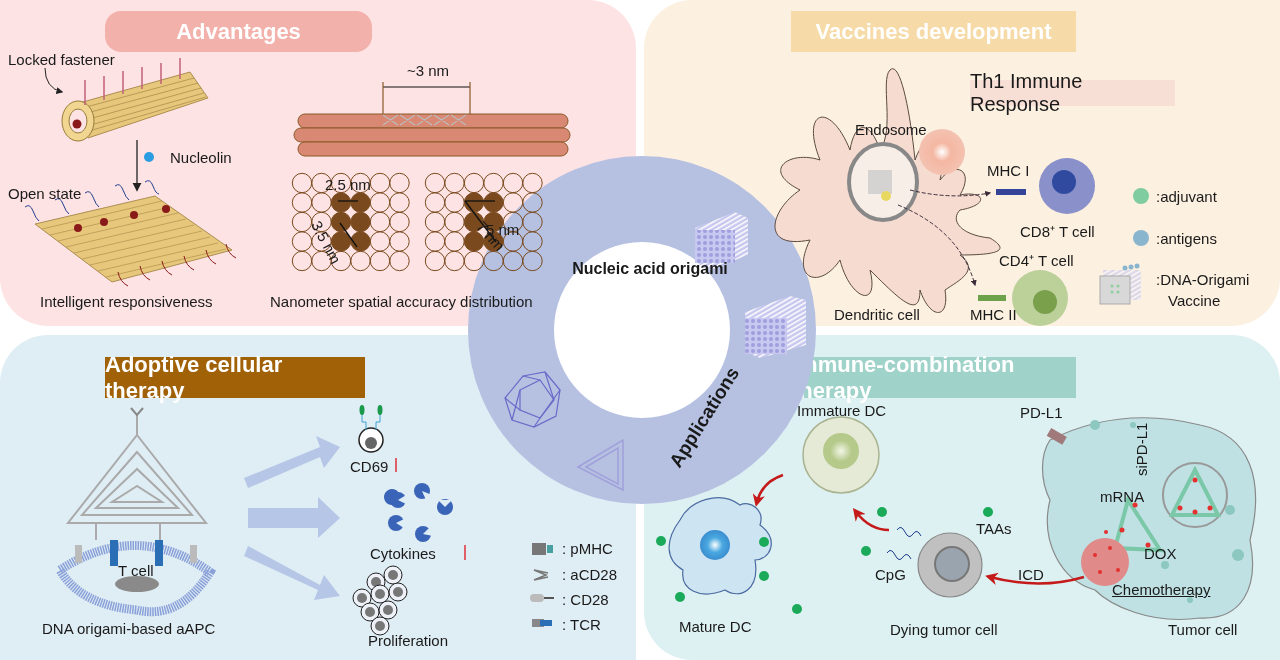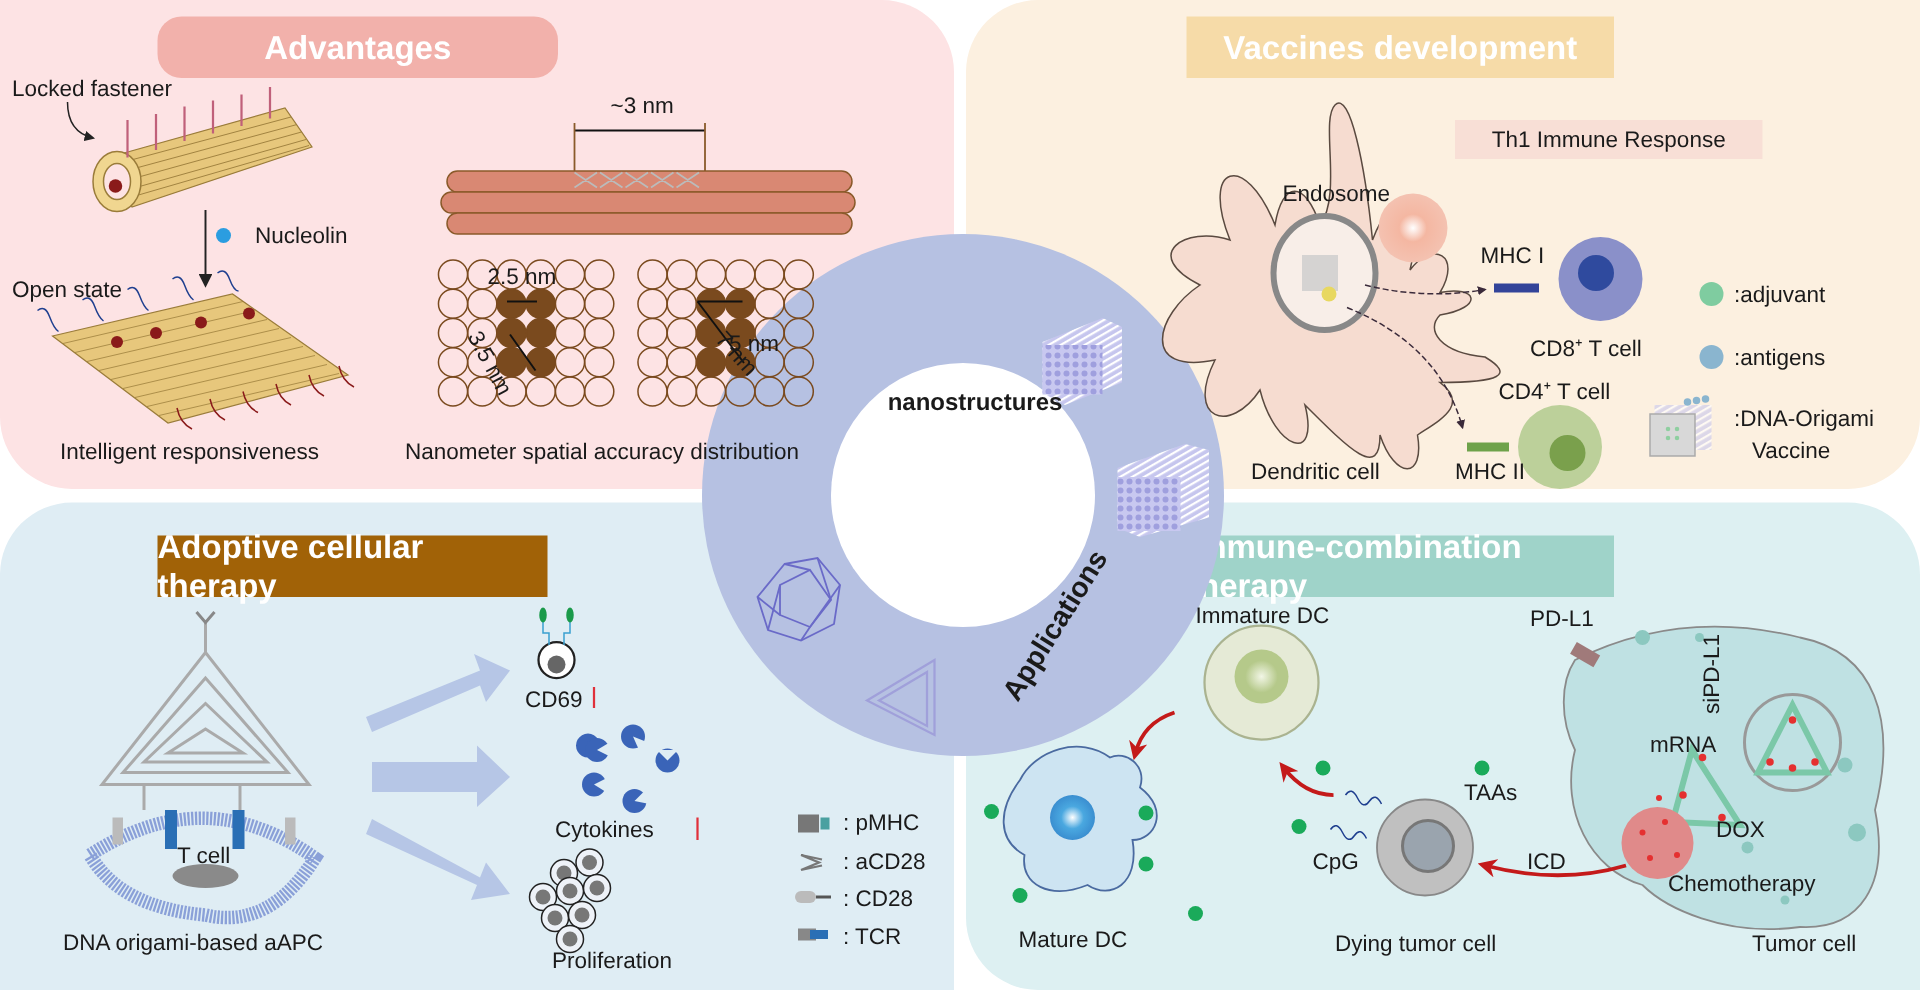--- a/index.html
+++ b/index.html
@@ -11,21 +11,21 @@
   .panel-bl { left:0; top:335px; width:636px; height:325px; background:#dfedf4; border-radius:48px 0 0 0; }
   .panel-br { left:644px; top:335px; width:636px; height:325px; background:#ddf0f2; border-radius:0 48px 0 48px; }
   .title-bar { position:absolute; height:41px; color:#fff; font-weight:bold; font-size:22px;
                display:flex; align-items:center; justify-content:center; }
   .lbl { position:absolute; font-size:15px; white-space:nowrap; color:#1a1a1a; }
   .lbl-b { font-weight:bold; }
   svg { position:absolute; left:0; top:0; overflow:visible; }
   .center { position:absolute; left:555px; top:258px; width:190px; text-align:center;
             font-weight:bold; font-size:16px; line-height:22px; }
   .th1 { position:absolute; left:970px; top:80px; width:205px; height:26px; background:#f8dfd6;
-         font-size:15px; display:flex; align-items:center; justify-content:center; }
+         font-size:20px; display:flex; align-items:center; justify-content:center; }
 </style>
 </head>
 <body>
 
 <div class="panel panel-tl"></div>
 <div class="panel panel-tr"></div>
 <div class="panel panel-bl"></div>
 <div class="panel panel-br"></div>
 
 <div class="title-bar" style="left:105px;top:11px;width:267px;background:#f2b1ab;border-radius:16px;">Advantages</div>
@@ -411,21 +411,21 @@
 <div class="lbl" style="left:8px;top:185px;">Open state</div>
 <div class="lbl" style="left:40px;top:293px;">Intelligent responsiveness</div>
 <div class="lbl" style="left:407px;top:62px;">~3 nm</div>
 <div class="lbl" style="left:325px;top:176px;">2.5 nm</div>
 <div class="lbl" style="left:323px;top:218px;transform:rotate(62deg);transform-origin:left top;">3.5 nm</div>
 <div class="lbl" style="left:486px;top:181px;margin-top:40px;">5 nm</div>
 <div class="lbl" style="left:486px;top:218px;transform:rotate(48deg);transform-origin:left top;">7 nm</div>
 <div class="lbl" style="left:270px;top:293px;">Nanometer spatial accuracy distribution</div>
 
 <div class="center">
-  <div>nanostructures</div>
+  <div>Nucleic acid origami</div>
 </div>
 <div class="lbl lbl-b" style="left:665px;top:460px;font-size:19px;transform:rotate(-58deg);transform-origin:left top;">Applications</div>
 
 <div class="th1">Th1 Immune Response</div>
 <div class="lbl" style="left:855px;top:121px;">Endosome</div>
 <div class="lbl" style="left:987px;top:162px;">MHC I</div>
 <div class="lbl" style="left:1020px;top:221px;">CD8⁺ T cell</div>
 <div class="lbl" style="left:999px;top:250px;">CD4⁺ T cell</div>
 <div class="lbl" style="left:970px;top:306px;">MHC II</div>
 <div class="lbl" style="left:834px;top:306px;">Dendritic cell</div>
@@ -446,15 +446,15 @@
 
 <div class="lbl" style="left:797px;top:402px;">Immature DC</div>
 <div class="lbl" style="left:679px;top:618px;">Mature DC</div>
 <div class="lbl" style="left:1020px;top:404px;">PD-L1</div>
 <div class="lbl" style="left:1133px;top:476px;transform:rotate(-90deg);transform-origin:left top;">siPD-L1</div>
 <div class="lbl" style="left:1056px;top:488px;margin-left:44px;">mRNA</div>
 <div class="lbl" style="left:976px;top:520px;">TAAs</div>
 <div class="lbl" style="left:875px;top:566px;">CpG</div>
 <div class="lbl" style="left:1018px;top:566px;">ICD</div>
 <div class="lbl" style="left:1144px;top:545px;">DOX</div>
-<div class="lbl" style="left:1112px;top:581px;">Chemotherapy</div>
+<div class="lbl" style="left:1112px;top:581px;text-decoration:underline;">Chemotherapy</div>
 <div class="lbl" style="left:890px;top:621px;">Dying tumor cell</div>
 <div class="lbl" style="left:1168px;top:621px;">Tumor cell</div>
 
 </body></html>

